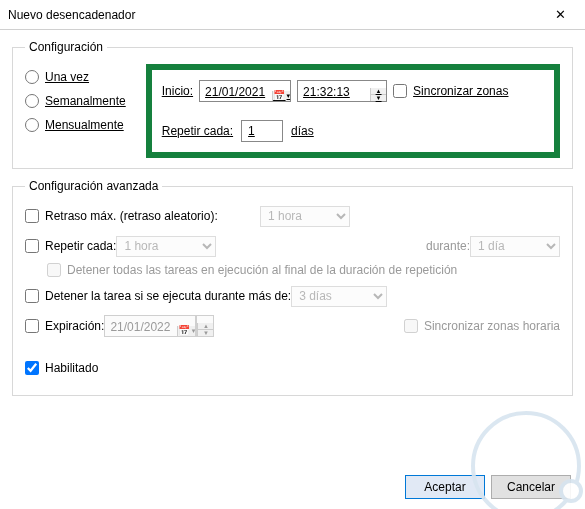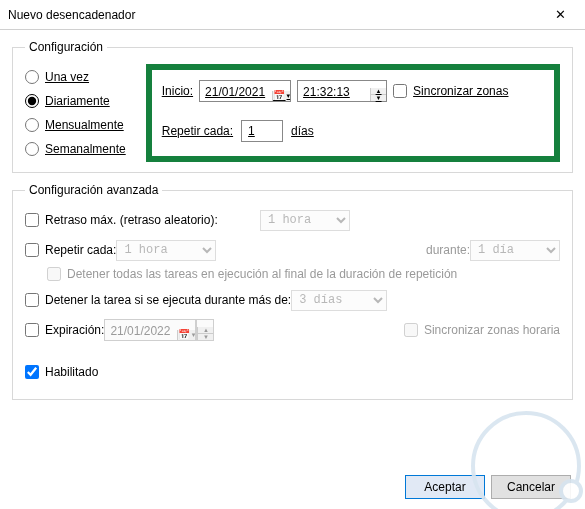--- a/index.html
+++ b/index.html
@@ -25,21 +25,21 @@
 .cal-btn { width: 18px; border-left: 1px solid #ccc; display: flex; align-items: center; justify-content: center; font-size: 9px; background:#f0f0f0; position:relative; }
 .cal-icon { font-size: 10px; line-height:1; }
 .drop-arrow { font-size: 7px; margin-left:1px; }
 .spin { width: 16px; display: flex; flex-direction: column; border-left: 1px solid #ccc; }
 .spin div { flex:1; display:flex; align-items:center; justify-content:center; font-size:6px; background:#f0f0f0; border-bottom:1px solid #ccc; }
 .spin div:last-child { border-bottom:none; }
 .chk { display: flex; align-items: center; gap: 6px; }
 .recur-row { display: flex; align-items: center; gap: 8px; }
 .num-input { width: 42px; height: 22px; border: 1px solid #888; padding: 2px 6px; background:#fff; display:flex; align-items:center; }
 .adv-row { display: flex; align-items: center; min-height: 26px; margin-bottom: 4px; }
-select.small { height: 21px; border: 1px solid #adadad; background:#fff; font-family: Liberation Mono, monospace; font-size: 12px; padding: 1px 3px; }
+select.small { height: 21px; border: 1px solid #adadad; background:#fff; font-family: Liberation Sans, sans-serif; font-size: 12px; padding: 1px 3px; }
 .disabled { color: #9a9a9a; }
 select.disabled, input.disabled, .disabled-border { border-color: #cfcfcf !important; color:#9a9a9a; background:#fbfbfb; }
 .indent-note { margin-left: 22px; color:#9a9a9a; font-size: 12px; margin-bottom:6px; }
 .footer { position: absolute; bottom: 10px; right: 14px; display: flex; gap: 6px; }
 button.dlg { min-width: 80px; height: 24px; border: 1px solid #0078d7; background: #e1e9f5; font-family: inherit; font-size:12px; padding: 0 14px; cursor:default; }
 button.dlg.cancel { border-color:#adadad; background:#e1e1e1; }
 .watermark { position:absolute; right:4px; bottom:-12px; width:110px; height:110px; border:4px solid #d7e4ef; border-radius:50%; opacity:0.9; pointer-events:none; }
 .watermark::after { content:""; position:absolute; right:-6px; bottom:14px; width:16px; height:16px; border:4px solid #d7e4ef; border-radius:50%; background:#fff; }
 </style>
 </head>
@@ -57,30 +57,26 @@
 
   <fieldset>
     <legend>Configuración</legend>
     <div class="config-inner">
       <div class="radios">
         <label class="radio-item">
           <input type="radio" name="sch" style="">
           <span>Una vez</span>
         </label>
         <label class="radio-item">
-          <input type="radio" name="sch" checked="" style="">
-          <span>Diariamente</span>
+          <input type="radio" name="sch" style="">
+          <span>Semanalmente</span>
         </label>
         <label class="radio-item">
           <input type="radio" name="sch" style="">
           <span>Mensualmente</span>
-        </label>
-        <label class="radio-item">
-          <input type="radio" name="sch" style="">
-          <span>Semanalmente</span>
         </label>
       </div>
 
       <div class="sched-box">
         <div class="start-row">
           <span>Inicio:</span>
           <div class="date-field">
             <span class="val">21/01/2021</span>
             <span class="cal-btn">
                 <span class="cal-icon">📅</span>

